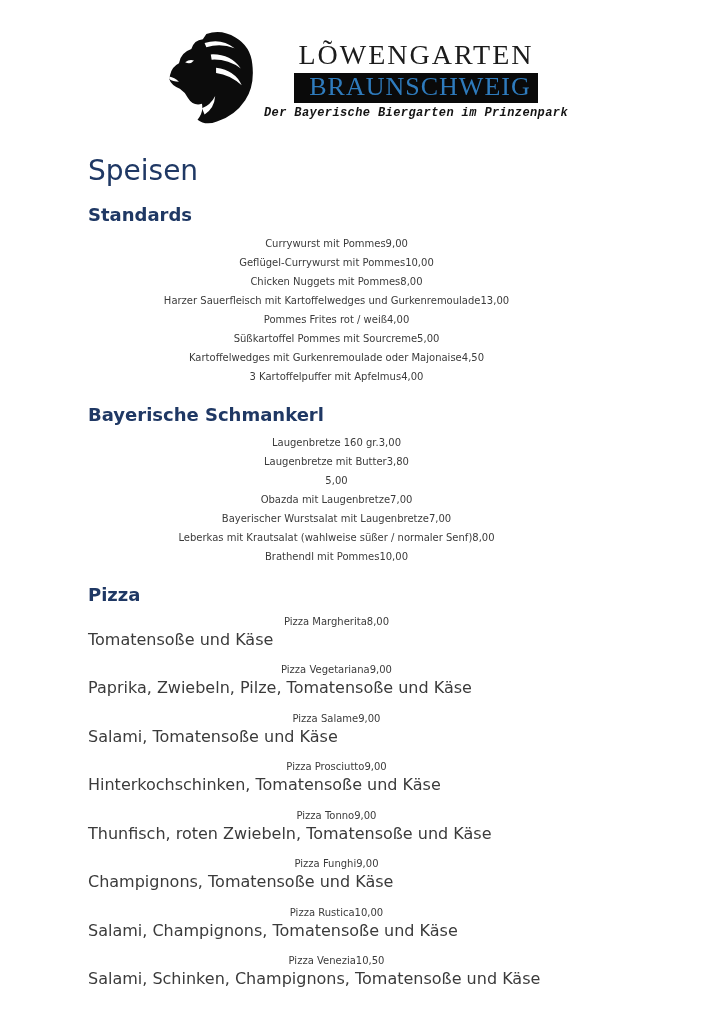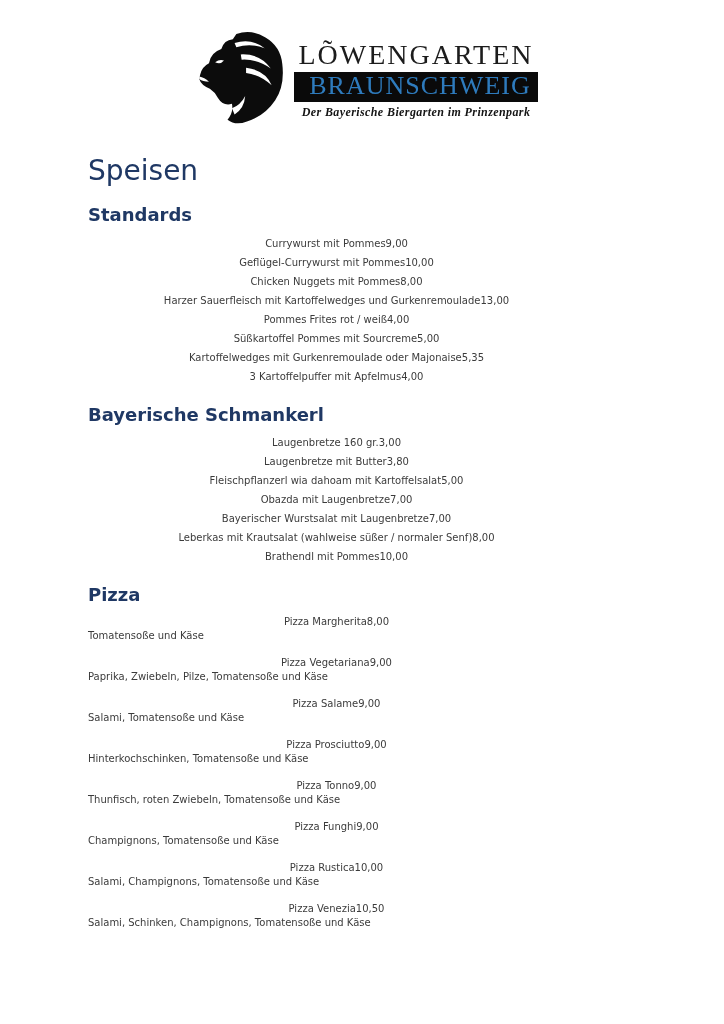--- a/index.html
+++ b/index.html
@@ -26,21 +26,21 @@
     padding:1px 7px 3px 15px;
     line-height:1;
   }
   .city-name {
     font-family:"Liberation Serif","DejaVu Serif",serif;
     font-size:26px; letter-spacing:1px;
     color:#2e7bbd; white-space:nowrap;
   }
   .tagline {
     margin-top:3px;
-    font-family:Liberation Serif, serif;
+    font-family:Liberation Mono, monospace;
     font-style:italic; font-weight:bold;
     font-size:12px; letter-spacing:0.4px;
     color:#141414; white-space:nowrap;
   }
   
   .content { width:497px; margin-left:88px; }
   .page-title {
     font-size:28px; font-weight:normal; color:#1f3864;
     margin:25px 0 0 0; line-height:1.15;
   }
@@ -50,21 +50,21 @@
   }
   .row {
     display:flex; justify-content:center; align-items:baseline;
     font-size:10px; color:#3b3b3b;
     padding:4px 0 5px 0; line-height:1.0;
   }
   .row .price { white-space:nowrap; }
   .group { margin:0 0 13.5px 0; }
   .group .row { padding:2px 0 1px 0; }
   .desc {
-    font-size:10px; color:#3b3b3b; line-height:1.25; margin-top:2px;
+    font-size:16px; color:#3b3b3b; line-height:1.25; margin-top:2px;
   }
 </style>
 </head>
 <body>
 
 <div class="page">
 
   <div class="header">
     <div class="logo">
       <svg class="lion" viewBox="0 0 120 112" xmlns="http://www.w3.org/2000/svg">
@@ -123,39 +123,38 @@
           <div class="row">
             <span class="name">Pommes Frites rot / weiß</span>
             <span class="price">4,00</span>
           </div>
           <div class="row">
             <span class="name">Süßkartoffel Pommes mit Sourcreme</span>
             <span class="price">5,00</span>
           </div>
           <div class="row">
             <span class="name">Kartoffelwedges mit Gurkenremoulade oder Majonaise</span>
-            <span class="price">5,35</span>
+            <span class="price">4,50</span>
           </div>
           <div class="row">
             <span class="name">3 Kartoffelpuffer mit Apfelmus</span>
             <span class="price">4,00</span>
           </div>
         </div>
         <div class="section">
           <h2 class="section-title">Bayerische Schmankerl</h2>
           <div class="row">
             <span class="name">Laugenbretze 160 gr.</span>
             <span class="price">3,00</span>
           </div>
           <div class="row">
             <span class="name">Laugenbretze mit Butter</span>
             <span class="price">3,80</span>
           </div>
           <div class="row">
-            <span class="name">Fleischpflanzerl wia dahoam mit Kartoffelsalat</span>
             <span class="price">5,00</span>
           </div>
           <div class="row">
             <span class="name">Obazda mit Laugenbretze</span>
             <span class="price">7,00</span>
           </div>
           <div class="row">
             <span class="name">Bayerischer Wurstsalat mit Laugenbretze</span>
             <span class="price">7,00</span>
           </div>

